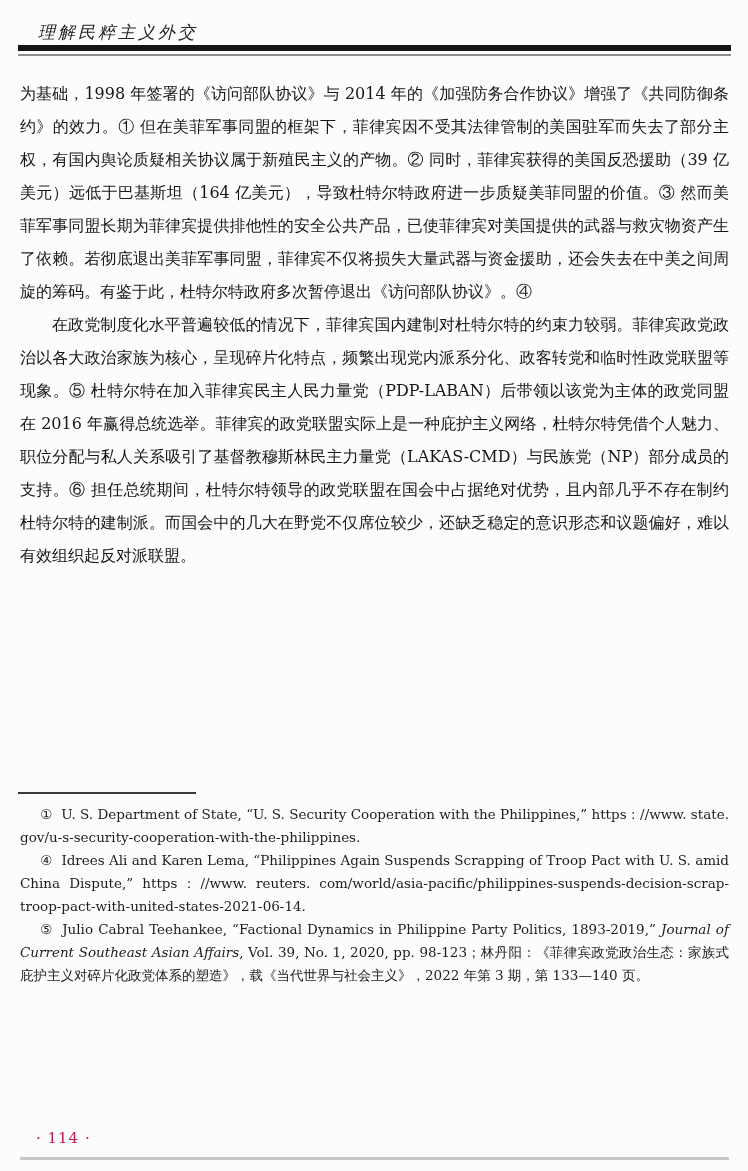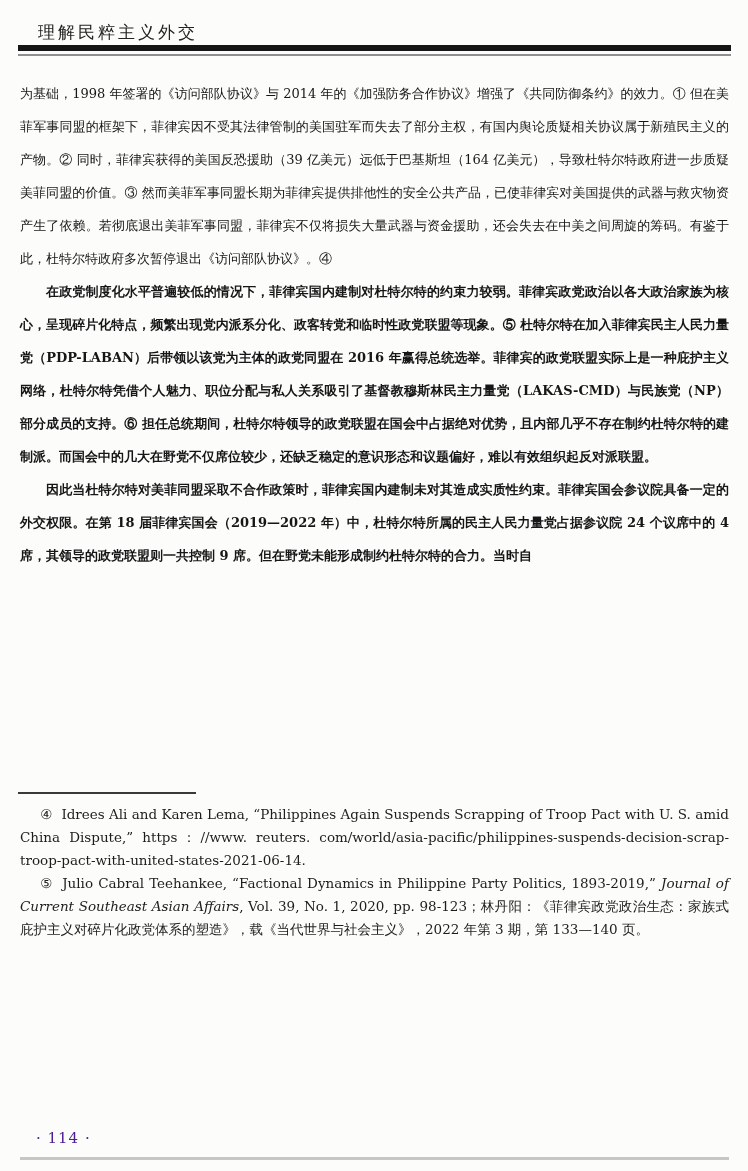--- a/index.html
+++ b/index.html
@@ -3,67 +3,67 @@
 <meta charset="utf-8">
 <style>
   html,body{margin:0;padding:0;background:#e9e9e9;}
   .page{
     position:relative;width:748px;height:1171px;margin:0 auto;
     background:#fcfcfa;overflow:hidden;
     font-family:"DejaVu Serif","Liberation Serif",serif;
   }
   .running-title{
     position:absolute;left:38px;top:21px;
-    font-size:17px;letter-spacing:3px;color:#222;
+    font-size:17px;font-style:italic;letter-spacing:3px;color:#222;
     white-space:nowrap;
     text-align:right;
   }
   .rule-thick{position:absolute;left:18px;top:45px;width:713px;height:6px;background:#151515;}
   .rule-thin{position:absolute;left:18px;top:54px;width:713px;height:2px;background:#8f8f8f;}
   .body-text{
     position:absolute;left:20px;top:77px;width:709px;
-    font-size:13px;line-height:33px;color:#161616;
+    font-size:16px;line-height:33px;color:#161616;
     text-align:justify;
   }
   .body-text p{margin:0;padding:0;}
-  .para.indent{text-indent:2em;font-weight:bold;}
+  .para.indent{text-indent:2em;}
   .footnote-rule{position:absolute;left:18px;top:792px;width:178px;height:2px;background:#3a3a3a;}
   .footnotes{
     position:absolute;left:20px;top:803px;width:709px;
     font-size:13.5px;line-height:23px;color:#1d1d1d;
     text-align:justify;
   }
   .footnotes p{margin:0;padding:0;text-indent:1.5em;}
   .fn-marker{margin-right:9px;}
   .it{font-style:italic;}
   .page-number{
     position:absolute;left:36px;top:1129px;
-    font-size:15px;color:#4c1d95;letter-spacing:1px;white-space:nowrap;
+    font-size:15px;color:#be185d;letter-spacing:1px;white-space:nowrap;
   }
   .bottom-rule{position:absolute;left:20px;top:1157px;width:709px;height:3px;background:#c6c6c6;}
 </style>
 </head>
 <body>
 
 <div class="page">
 
   <div class="running-title">理解民粹主义外交</div>
 
   <div class="rule-thick"></div>
   <div class="rule-thin"></div>
 
   <div class="body-text">
     <p class="para">为基础，1998 年签署的《访问部队协议》与 2014 年的《加强防务合作协议》增强了《共同防御条约》的效力。① 但在美菲军事同盟的框架下，菲律宾因不受其法律管制的美国驻军而失去了部分主权，有国内舆论质疑相关协议属于新殖民主义的产物。② 同时，菲律宾获得的美国反恐援助（39 亿美元）远低于巴基斯坦（164 亿美元），导致杜特尔特政府进一步质疑美菲同盟的价值。③ 然而美菲军事同盟长期为菲律宾提供排他性的安全公共产品，已使菲律宾对美国提供的武器与救灾物资产生了依赖。若彻底退出美菲军事同盟，菲律宾不仅将损失大量武器与资金援助，还会失去在中美之间周旋的筹码。有鉴于此，杜特尔特政府多次暂停退出《访问部队协议》。④</p>
     <p class="para indent">在政党制度化水平普遍较低的情况下，菲律宾国内建制对杜特尔特的约束力较弱。菲律宾政党政治以各大政治家族为核心，呈现碎片化特点，频繁出现党内派系分化、政客转党和临时性政党联盟等现象。⑤ 杜特尔特在加入菲律宾民主人民力量党（PDP-LABAN）后带领以该党为主体的政党同盟在 2016 年赢得总统选举。菲律宾的政党联盟实际上是一种庇护主义网络，杜特尔特凭借个人魅力、职位分配与私人关系吸引了基督教穆斯林民主力量党（LAKAS-CMD）与民族党（NP）部分成员的支持。⑥ 担任总统期间，杜特尔特领导的政党联盟在国会中占据绝对优势，且内部几乎不存在制约杜特尔特的建制派。而国会中的几大在野党不仅席位较少，还缺乏稳定的意识形态和议题偏好，难以有效组织起反对派联盟。</p>
-    <p class="para indent">因此当杜特尔特对美菲同盟采取不合作政策时，菲律宾国内建制未对其造成实质性约束。菲律宾国会参议院具备一定的外交权限。在第 18 届菲律宾国会（2019—2022 年）中，杜特尔特所属的民主人民力量党占据参议院 24 个议席中的 4 席，其领导的政党联盟则一共控制 9 席。但在野党未能形成制约杜特尔特的合力。当时自</p>
   </div>
 
   <div class="footnote-rule"></div>
 
   <div class="footnotes" id="footnotes">
+      <p><span class="fn-marker">①</span><span>U. S. Department of State, “U. S. Security Cooperation with the Philippines,” https：//www. state. gov/u-s-security-cooperation-with-the-philippines.</span></p>
       <p><span class="fn-marker">④</span><span>Idrees Ali and Karen Lema, “Philippines Again Suspends Scrapping of Troop Pact with U. S. amid China Dispute,” https：//www. reuters. com/world/asia-pacific/philippines-suspends-decision-scrap-troop-pact-with-united-states-2021-06-14.</span></p>
       <p><span class="fn-marker">⑤</span><span>Julio Cabral Teehankee, “Factional Dynamics in Philippine Party Politics, 1893-2019,” </span><span class="it">Journal of Current Southeast Asian Affairs</span><span>, Vol. 39, No. 1, 2020, pp. 98-123；林丹阳：《菲律宾政党政治生态：家族式庇护主义对碎片化政党体系的塑造》，载《当代世界与社会主义》，2022 年第 3 期，第 133—140 页。</span></p>
     </div>
 
   <div class="page-number">· 114 ·</div>
 
   <div class="bottom-rule"></div>
 
 </div>
 

